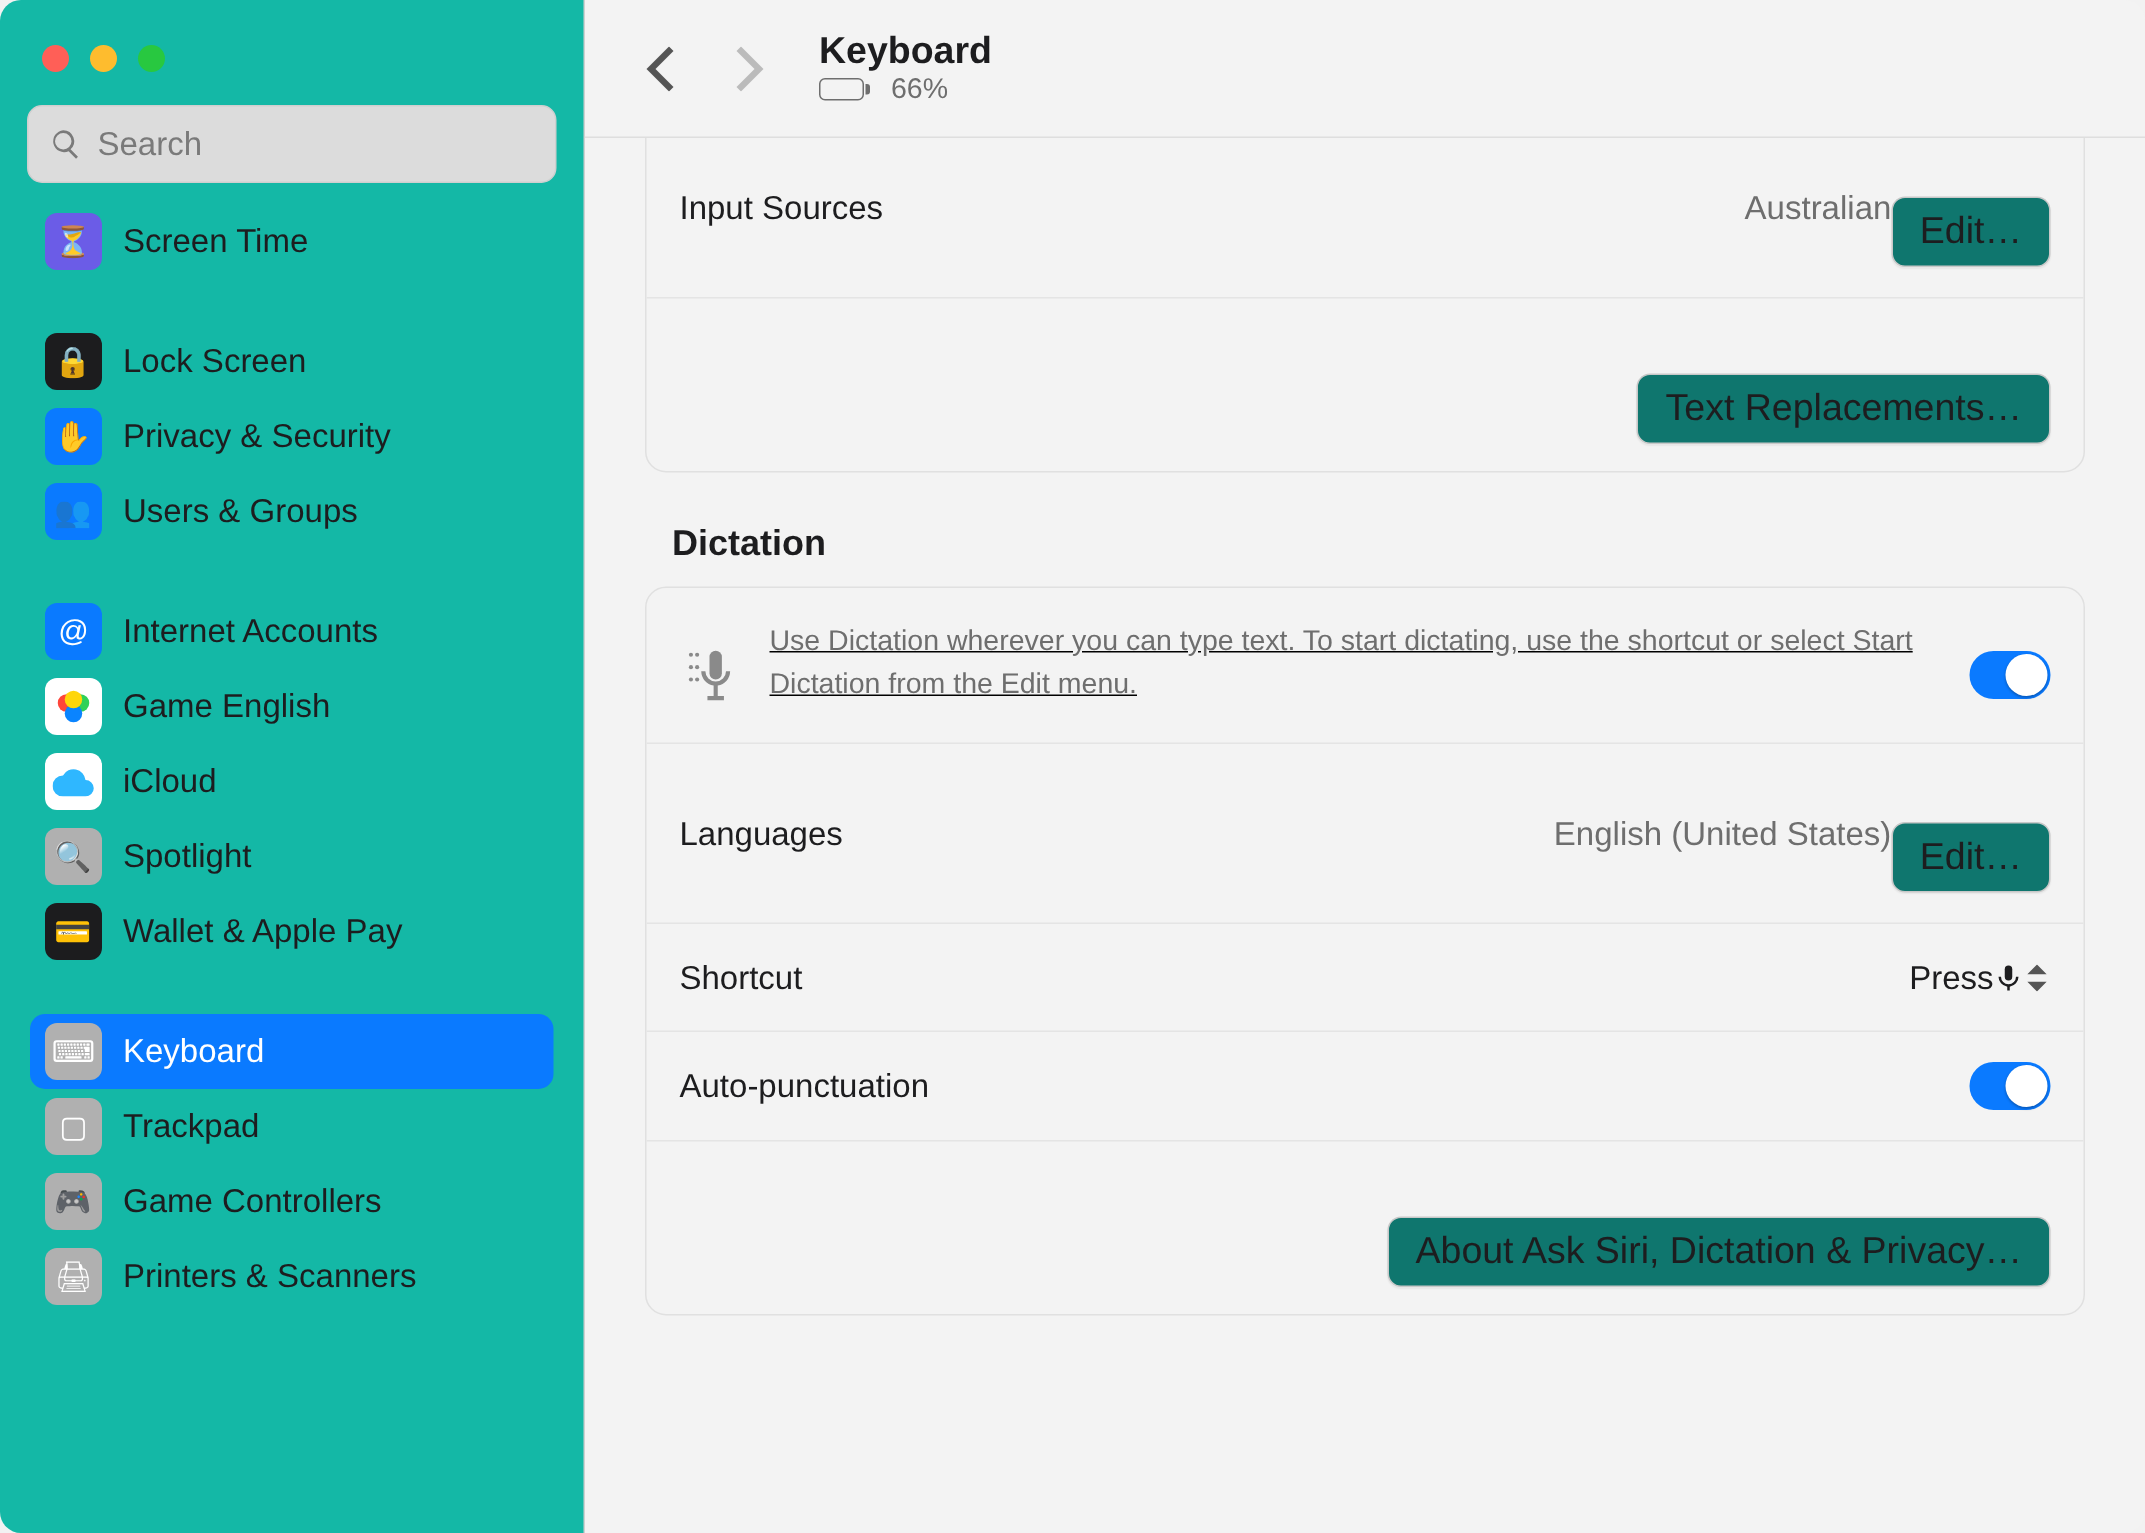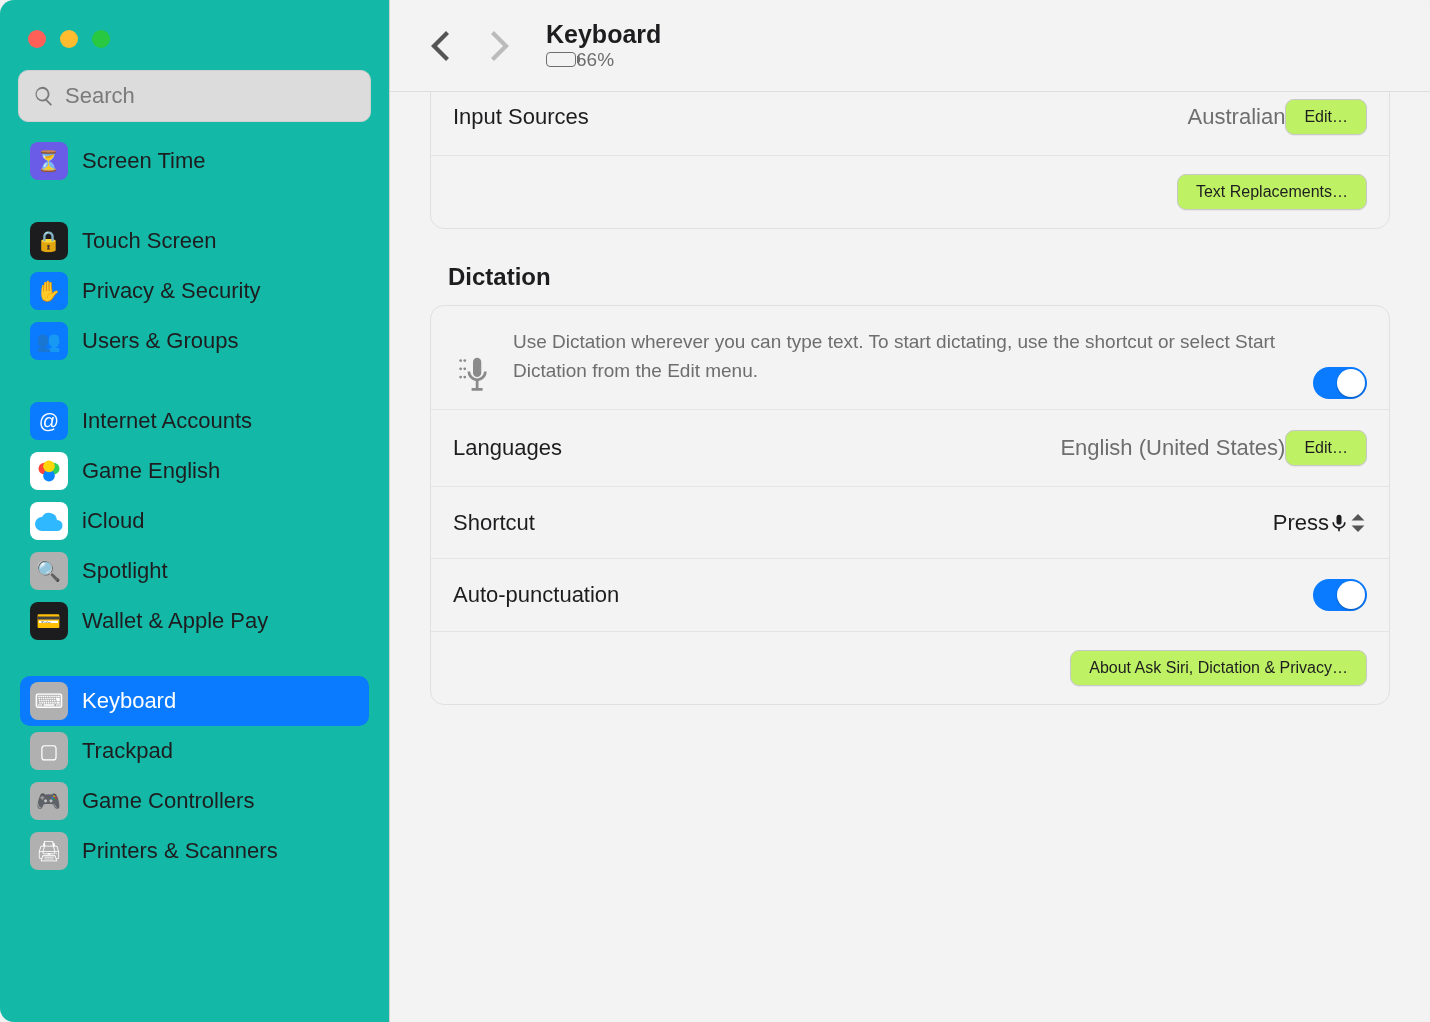--- a/index.html
+++ b/index.html
@@ -58,21 +58,21 @@
   padding: 0 30px; gap: 20px;
   border-bottom: 1px solid #dedede;
 }
 .navbtn {
   width: 40px; height: 40px; display: flex; align-items: center; justify-content: center;
   color: #8e8e8e; font-size: 32px;
 }
 .navbtn.active { color: #4a4a4a; }
 .title-block { display: flex; flex-direction: column; line-height: 1.15; margin-left: 6px; }
 .title-text { font-size: 25px; font-weight: 700; color: #1d1d1f; }
-.title-sub { font-size: 19px; color: #6e6e6e; display: flex; align-items: center; gap: 0; }
+.title-sub { font-size: 19px; color: #6e6e6e; display: flex; align-items: center; gap: 18px; }
 .battery-icon {
   width: 30px; height: 15px; border: 1.6px solid #6e6e6e; border-radius: 4px;
   position: relative;
 }
 .battery-icon::after {
   content: ""; position: absolute; right: -5px; top: 3px;
   width: 3px; height: 7px; background: #6e6e6e; border-radius: 0 2px 2px 0;
 }
 .battery-fill { background: #6e6e6e; height: 100%; width: 66%; border-radius: 2px 0 0 2px; }
 .content {
@@ -88,28 +88,30 @@
 .row {
   display: flex; align-items: center; justify-content: space-between;
   padding: 20px 22px; min-height: 72px;
   border-bottom: 1px solid #e4e4e4;
 }
 .row:last-child { border-bottom: none; }
 .row-label { font-size: 22px; color: #1d1d1f; text-align: center; }
 .row-value { font-size: 22px; color: #6e6e6e; }
 .row-right { display: flex; align-items: center; }
 .btn {
-  background: #bef264; border: 1px solid #c8c8c8; border-radius: 9px;
-  padding: 8px 18px; font-size: 16px; color: #1d1d1f;
+  background: #0f766e; border: 1px solid #c8c8c8; border-radius: 9px;
+  padding: 8px 18px; font-size: 25px; color: #1d1d1f;
   box-shadow: 0 1px 1px rgba(0,0,0,0.05);
+  margin-top: 32px;
 }
 .section-title { font-size: 24px; font-weight: 700; color: #1d1d1f; margin: 0 0 14px 18px; }
 .dictation-top {
-  display: flex; align-items: flex-end; gap: 20px;
+  display: flex; align-items: center; gap: 20px;
   padding: 22px 22px 10px 22px;
+  text-decoration: underline;
 }
 .dictation-icon-col {
   width: 40px; display: flex; flex-direction: column; align-items: center; padding-top: 6px;
   color: #8a8a8a;
 }
 .dictation-desc { flex: 1; font-size: 19px; color: #6e6e6e; line-height: 1.5; }
 .dictation-desc p { margin-bottom: 14px; }
 .toggle {
   width: 54px; height: 32px; border-radius: 16px; background: #0a7aff;
   position: relative; flex-shrink: 0;
@@ -157,21 +159,21 @@
     </div>
   </div>
   <div class="sidebar-list" id="sidebar-list">
       <div class="sidebar-item">
         <div class="sbicon" style="background: rgb(107, 92, 231);">⏳</div>
         <span>Screen Time</span>
       </div>
       <div class="sidebar-gap"></div>
       <div class="sidebar-item">
         <div class="sbicon" style="background: rgb(28, 28, 30);">🔒</div>
-        <span>Touch Screen</span>
+        <span>Lock Screen</span>
       </div>
       <div class="sidebar-item">
         <div class="sbicon" style="background: rgb(10, 122, 255);">✋</div>
         <span>Privacy &amp; Security</span>
       </div>
       <div class="sidebar-item">
         <div class="sbicon" style="background: rgb(10, 122, 255);">👥</div>
         <span>Users &amp; Groups</span>
       </div>
       <div class="sidebar-gap"></div>

